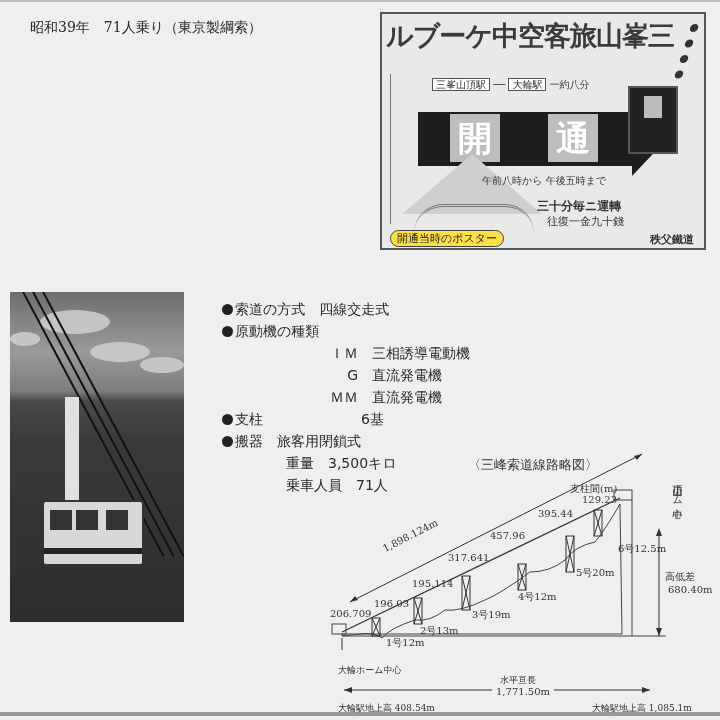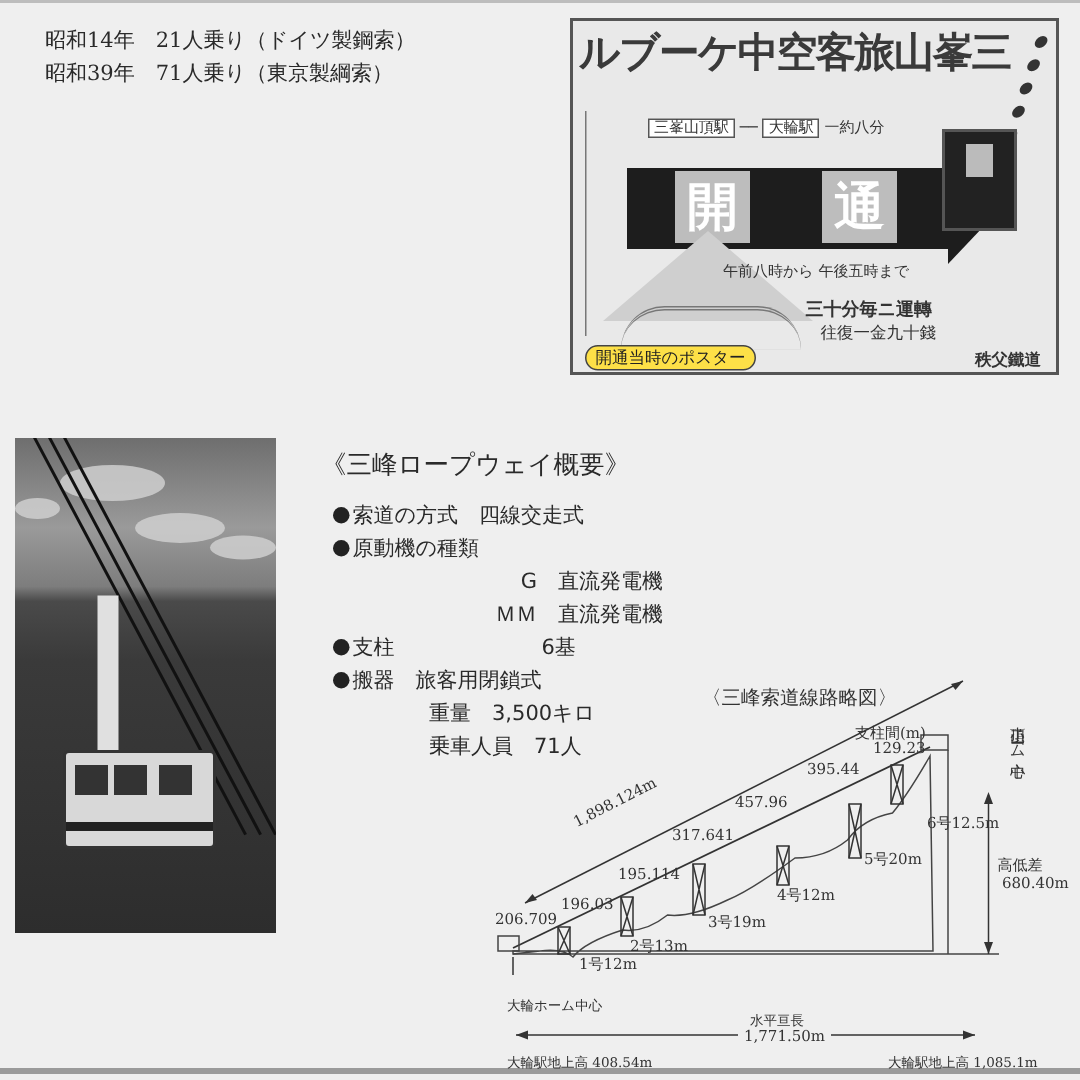--- a/index.html
+++ b/index.html
@@ -50,21 +50,20 @@
   .dg{left:320px;top:440px;width:400px;height:276px;font-family:"DejaVu Serif","Liberation Serif",serif;}
   .dg .t{position:absolute;font-size:10px;color:#333;white-space:nowrap;}
   .dg .dtitle{position:absolute;left:148px;top:14px;font-size:13px;font-family:"DejaVu Sans",sans-serif;white-space:nowrap;color:#333;}
 </style>
 </head>
 <body>
 
 <div class="page">
 
   <div class="abs hist">
-    <div class="row">昭和14年　21人乗り（ドイツ製鋼索）</div>
     <div class="row">昭和39年　71人乗り（東京製綱索）</div>
   </div>
 
   <div class="abs poster">
     <div class="headline">ルブーケ中空客旅山峯三</div>
     <div class="cable"></div>
     <div class="dots"></div>
     <div class="route">
       <span class="box">三峯山頂駅</span>
       <span>──</span>
@@ -98,23 +97,23 @@
     <div class="arm"></div>
     <div class="car">
       <div class="w" style="left:6px;"></div>
       <div class="w" style="left:32px;"></div>
       <div class="w" style="left:62px;"></div>
       <div class="stripe"></div>
     </div>
   </div>
 
   <div class="abs ov">
-    <div class="h">《三峰ロープウェイ概要》</div>
     <div class="line"><span class="bul"></span><span>索道の方式</span>　<span>四線交走式</span></div>
     <div class="line"><span class="bul"></span><span>原動機の種類</span></div>
+    <div class="line sub"><span style="display:inline-block;width:72px;text-align:right;">ＩＭ</span>　<span>三相誘導電動機</span></div>
     <div class="line sub"><span style="display:inline-block;width:72px;text-align:right;">G</span>　<span>直流発電機</span></div>
     <div class="line sub"><span style="display:inline-block;width:72px;text-align:right;">ＭＭ</span>　<span>直流発電機</span></div>
     <div class="line"><span class="bul"></span><span style="display:inline-block;width:126px;">支柱</span><span>6基</span></div>
     <div class="line"><span class="bul"></span><span>搬器</span>　<span>旅客用閉鎖式</span></div>
     <div class="line sub2"><span>重量</span>　<span>3,500キロ</span></div>
     <div class="line sub2"><span>乗車人員</span>　<span>71人</span></div>
   </div>
 
   <div class="abs dg">
     <svg width="400" height="276" style="position:absolute;left:0;top:0;">

